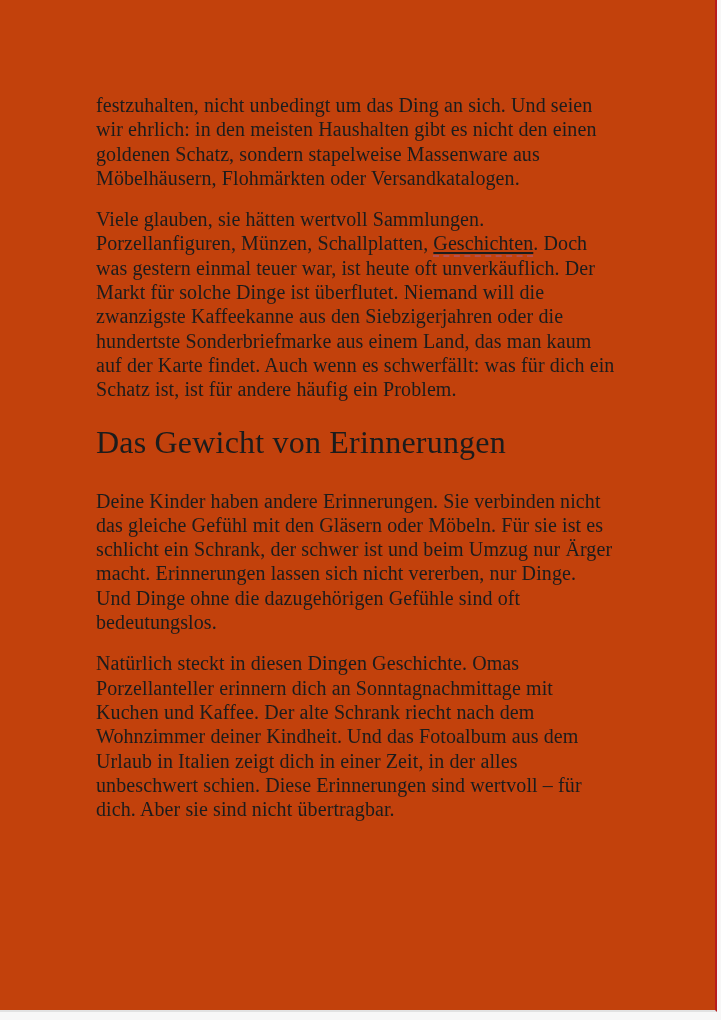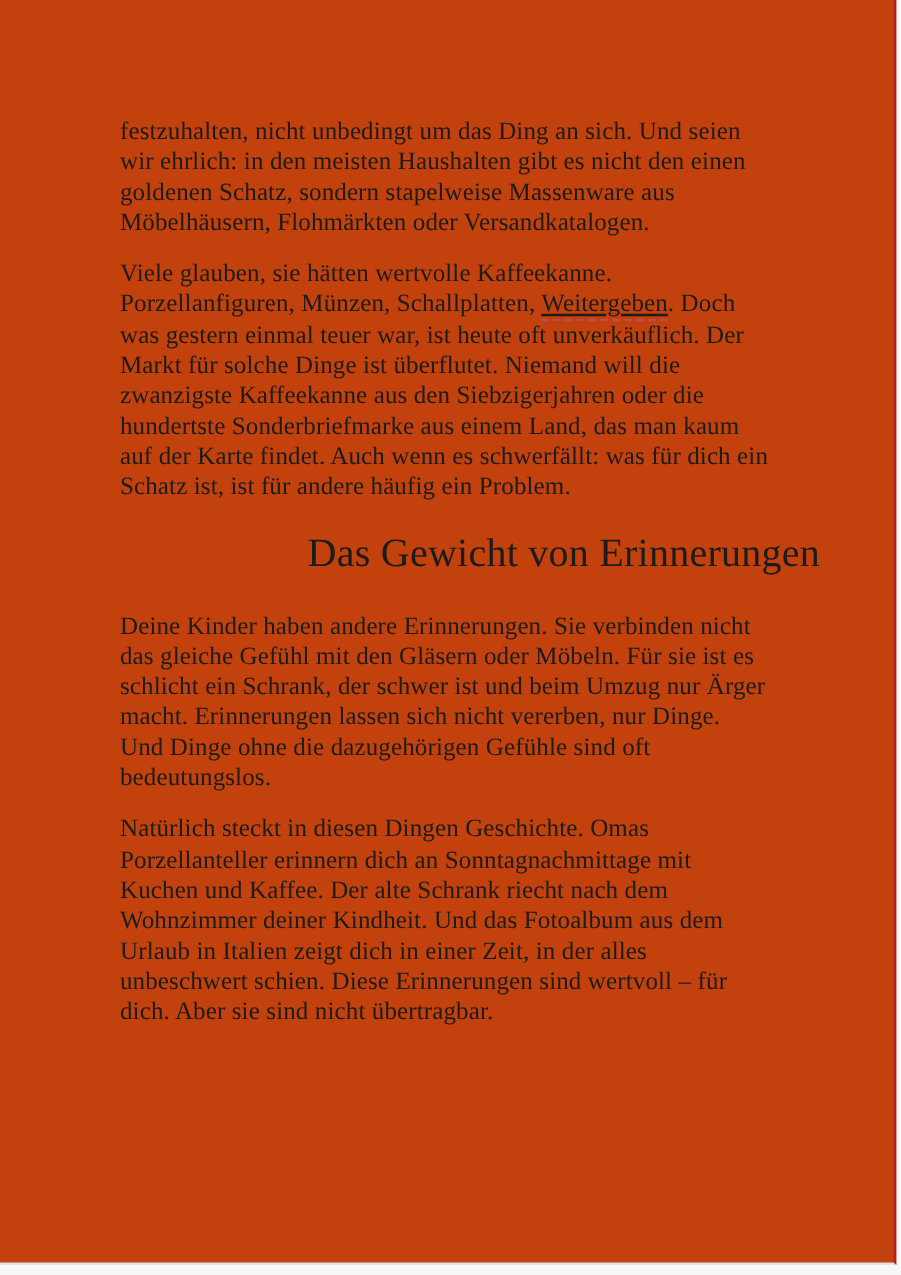--- a/index.html
+++ b/index.html
@@ -42,21 +42,20 @@
     white-space: pre;
     letter-spacing: 0.1px;
   }
   .content h1 {
     margin: 21px 0 28px 0;
     font-size: 32px;
     line-height: 38px;
     font-weight: 400;
     white-space: pre;
     letter-spacing: 0.2px;
-    text-align: right;
   }
   .misspelled {
     text-decoration: underline;
     text-decoration-thickness: 1.5px;
     text-underline-offset: 2px;
     border-bottom: 2px dashed #b5504e;
     padding-bottom: 1px;
   }
 </style>
 </head>
@@ -64,22 +63,22 @@
 
 <div class="canvas">
   <div class="paper">
     <div class="content">
 
       <p>festzuhalten, nicht unbedingt um das Ding an sich. Und seien
 wir ehrlich: in den meisten Haushalten gibt es nicht den einen
 goldenen Schatz, sondern stapelweise Massenware aus
 Möbelhäusern, Flohmärkten oder Versandkatalogen.</p>
 
-      <p><span>Viele glauben, sie hätten wertvolle Kaffeekanne.
-Porzellanfiguren, Münzen, Schallplatten, </span><span class="misspelled">Weitergeben</span><span>. Doch
+      <p><span>Viele glauben, sie hätten wertvoll Sammlungen.
+Porzellanfiguren, Münzen, Schallplatten, </span><span class="misspelled">Geschichten</span><span>. Doch
 was gestern einmal teuer war, ist heute oft unverkäuflich. Der
 Markt für solche Dinge ist überflutet. Niemand will die
 zwanzigste Kaffeekanne aus den Siebzigerjahren oder die
 hundertste Sonderbriefmarke aus einem Land, das man kaum
 auf der Karte findet. Auch wenn es schwerfällt: was für dich ein
 Schatz ist, ist für andere häufig ein Problem.</span></p>
 
       <h1>Das Gewicht von Erinnerungen</h1>
 
       <p>Deine Kinder haben andere Erinnerungen. Sie verbinden nicht

